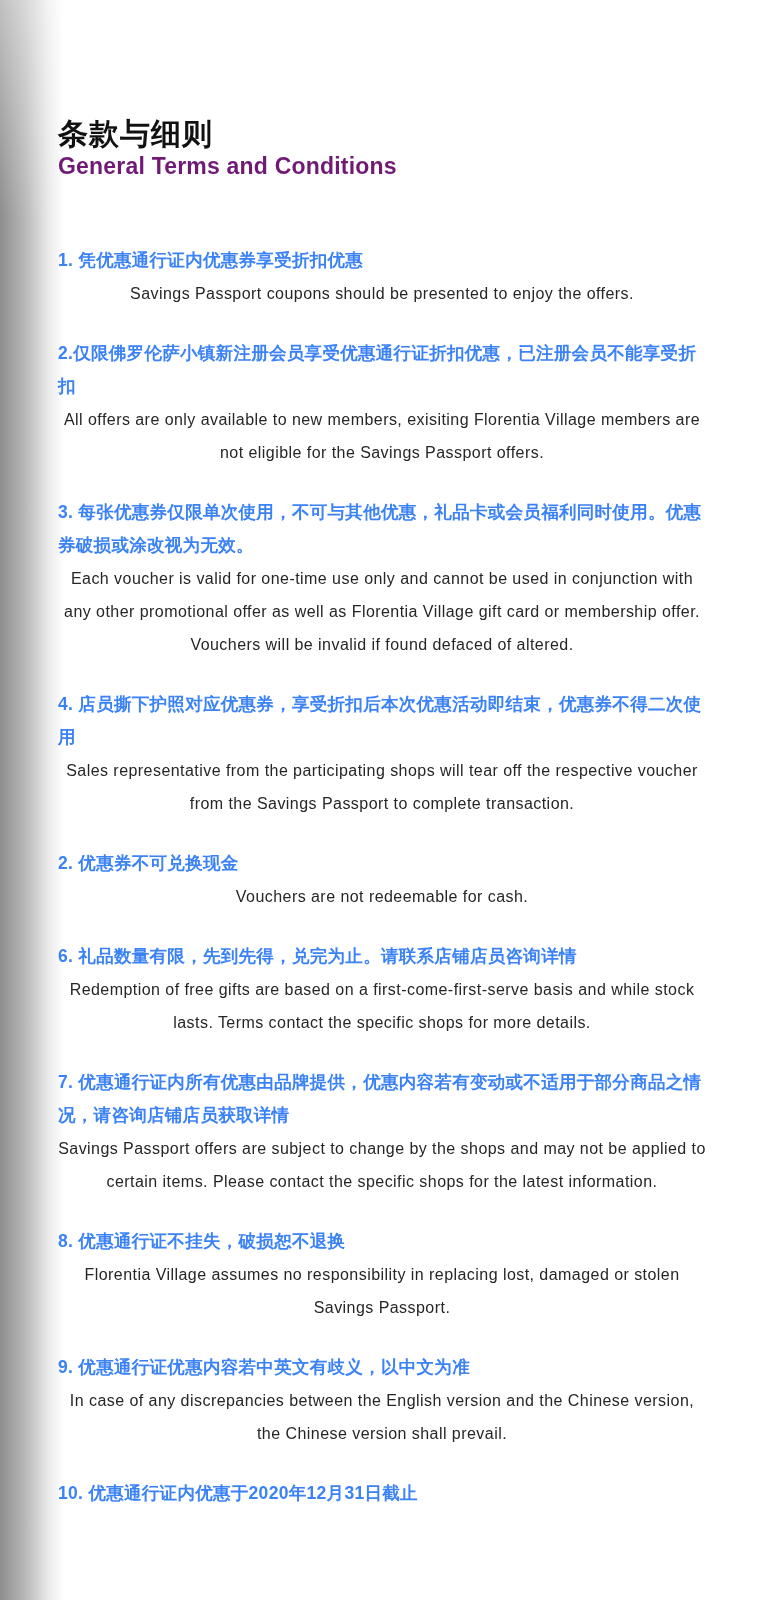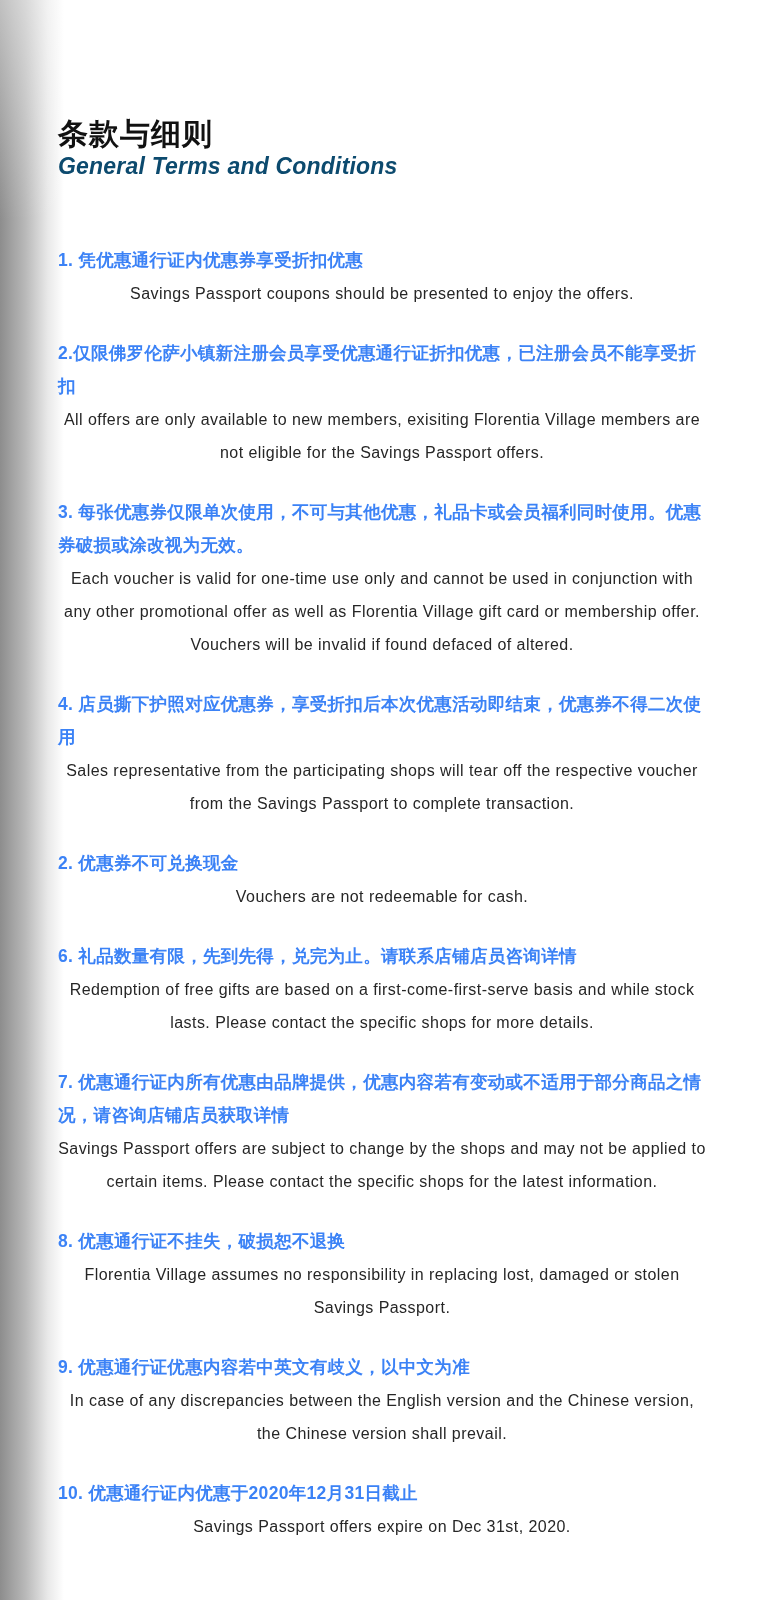--- a/index.html
+++ b/index.html
@@ -44,25 +44,24 @@
     font-size: 30px;
     font-weight: 700;
     color: #111111;
     line-height: 32px;
     letter-spacing: 1px;
     margin: 0;
   }
   .title-en {
     font-size: 23px;
     font-weight: 700;
-    color: #0c4a6e;
+    color: #701a75;
     line-height: 32px;
     letter-spacing: 0.2px;
     margin: 0 0 62px 0;
-    font-style: italic;
   }
   .term {
     margin: 0 0 27px 0;
   }
   .term-zh {
     font-size: 17.5px;
     font-weight: 700;
     color: #3b82f6;
     line-height: 33px;
     letter-spacing: 0.3px;
@@ -108,35 +107,34 @@
     <p class="term-en">Sales representative from the participating shops will tear off the respective voucher from the Savings Passport to complete transaction.</p>
   </div>
 
   <div class="term">
     <p class="term-zh">2. 优惠券不可兑换现金</p>
     <p class="term-en">Vouchers are not redeemable for cash.</p>
   </div>
 
   <div class="term">
     <p class="term-zh">6. 礼品数量有限，先到先得，兑完为止。请联系店铺店员咨询详情</p>
-    <p class="term-en">Redemption of free gifts are based on a first-come-first-serve basis and while stock lasts. Please contact the specific shops for more details.</p>
+    <p class="term-en">Redemption of free gifts are based on a first-come-first-serve basis and while stock lasts. Terms contact the specific shops for more details.</p>
   </div>
 
   <div class="term">
     <p class="term-zh">7. 优惠通行证内所有优惠由品牌提供，优惠内容若有变动或不适用于部分商品之情况，请咨询店铺店员获取详情</p>
     <p class="term-en">Savings Passport offers are subject to change by the shops and may not be applied to certain items. Please contact the specific shops for the latest information.</p>
   </div>
 
   <div class="term">
     <p class="term-zh">8. 优惠通行证不挂失，破损恕不退换</p>
     <p class="term-en">Florentia Village assumes no responsibility in replacing lost, damaged or stolen Savings Passport.</p>
   </div>
 
   <div class="term">
     <p class="term-zh">9. 优惠通行证优惠内容若中英文有歧义，以中文为准</p>
     <p class="term-en">In case of any discrepancies between the English version and the Chinese version, the Chinese version shall prevail.</p>
   </div>
 
   <div class="term">
     <p class="term-zh">10. 优惠通行证内优惠于2020年12月31日截止</p>
-    <p class="term-en">Savings Passport offers expire on Dec 31st, 2020.</p>
   </div>
 </div>
 
 </body></html>

